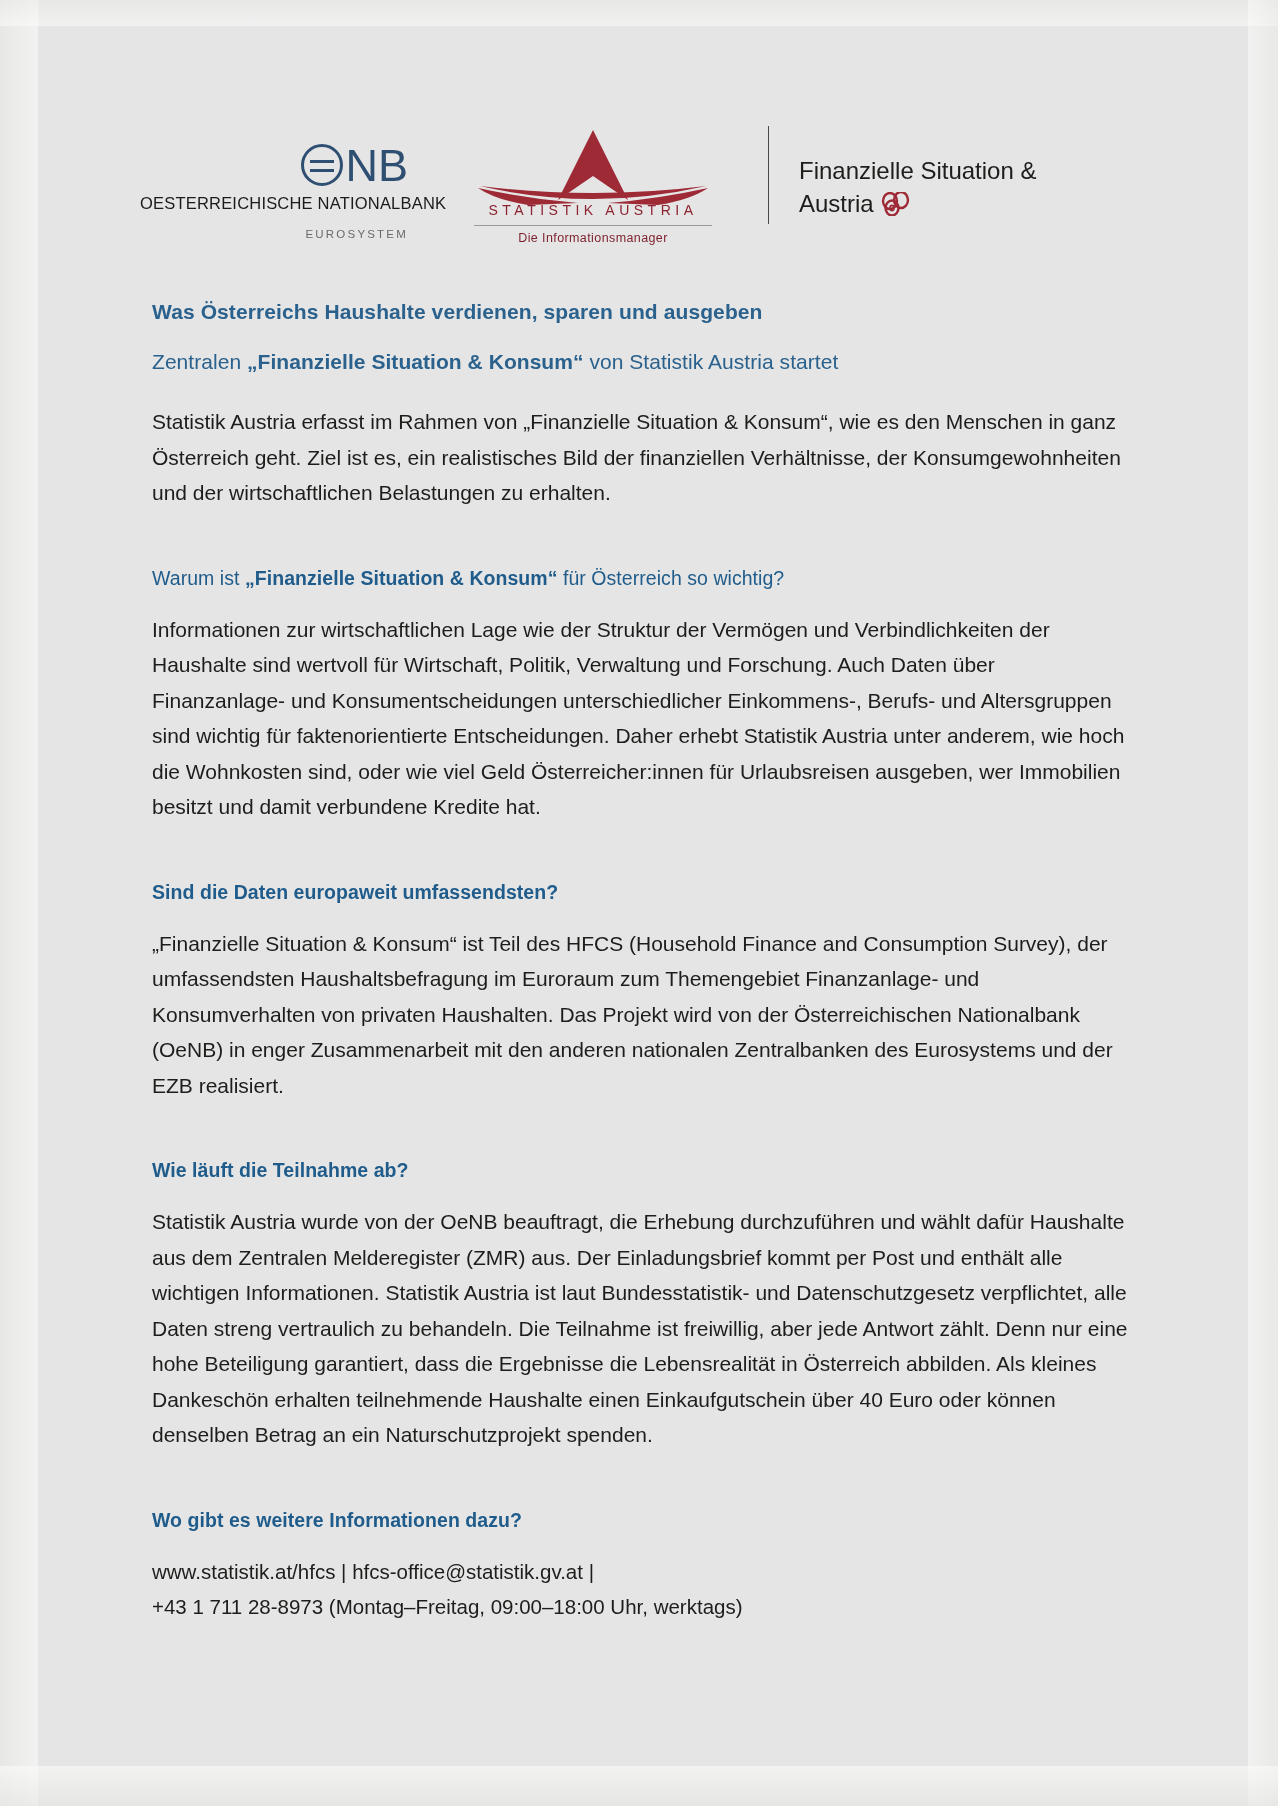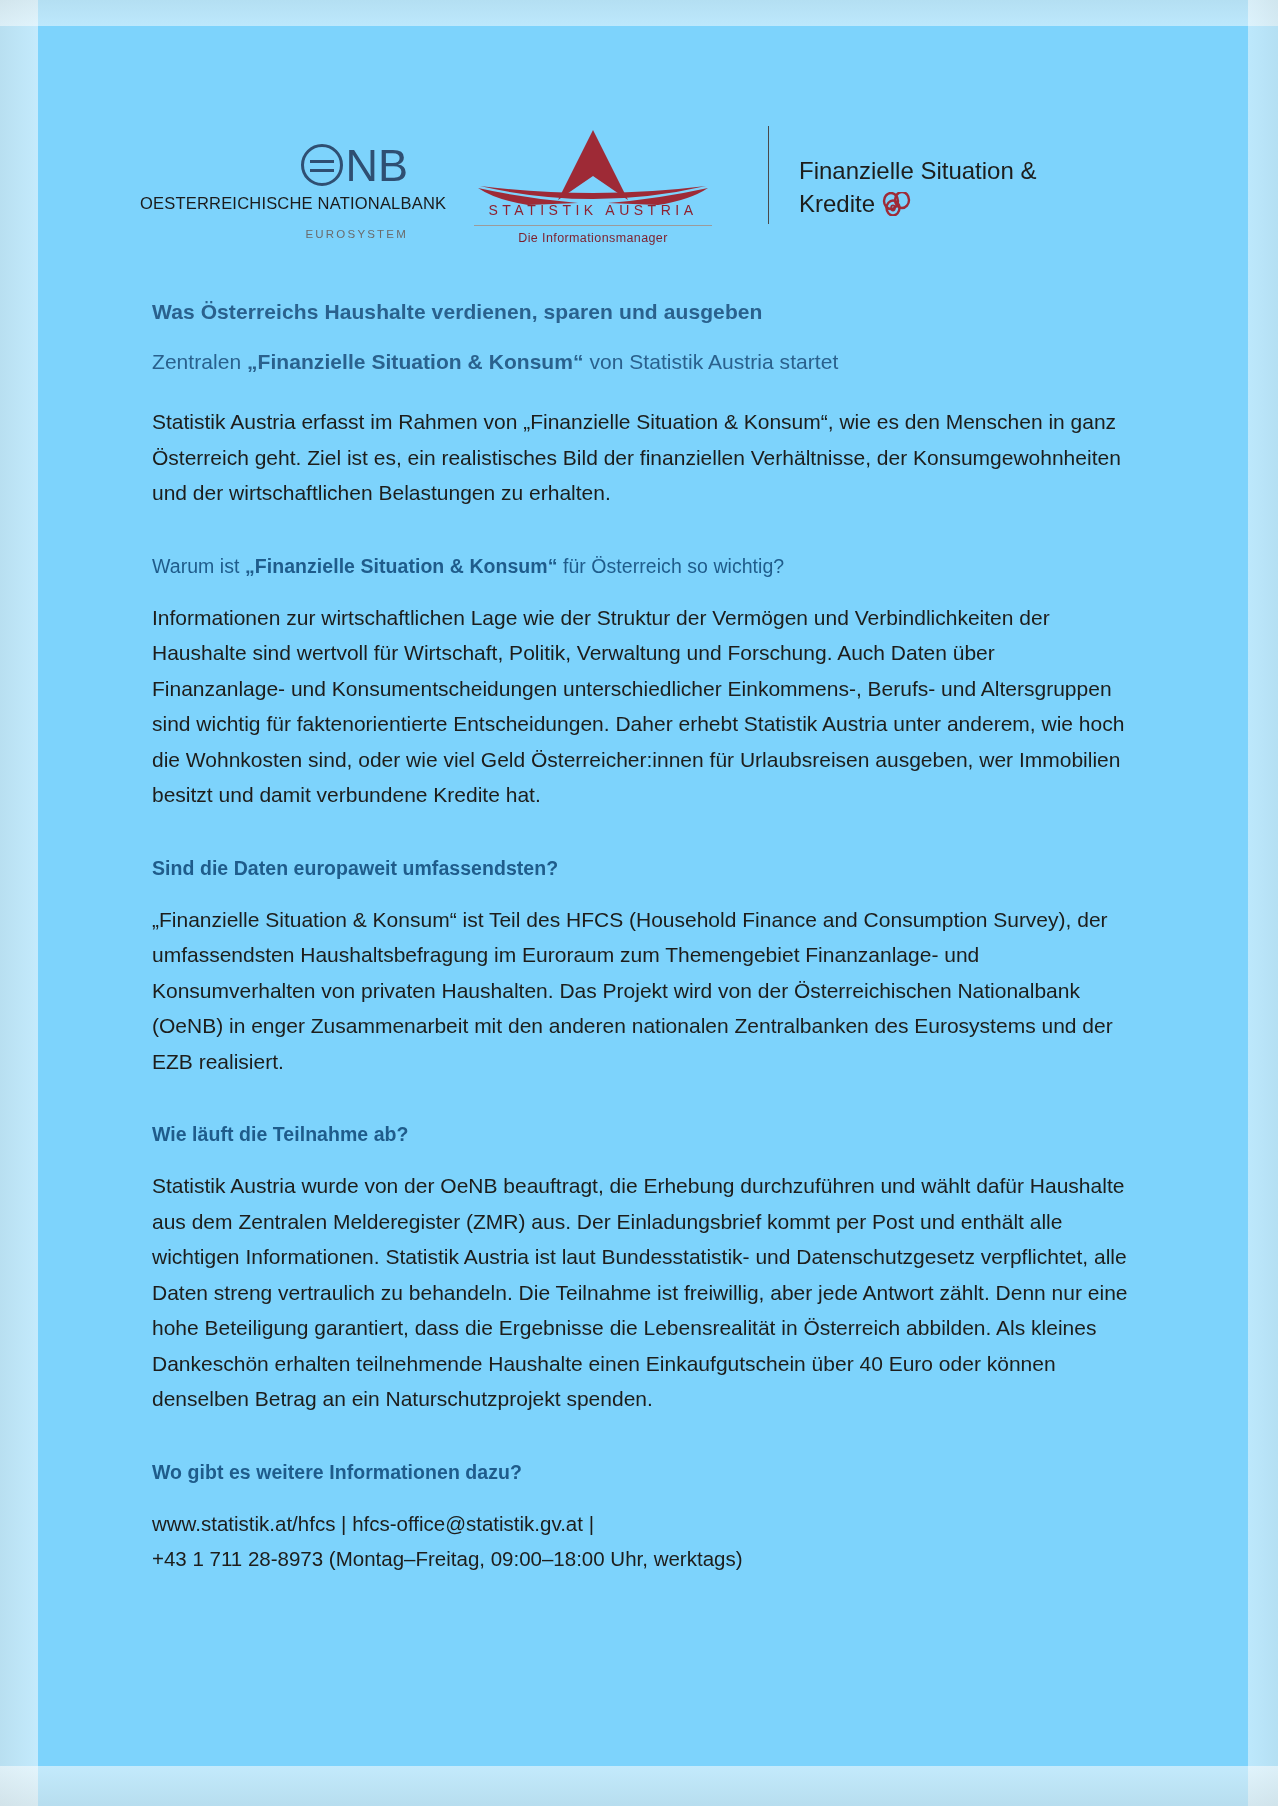--- a/index.html
+++ b/index.html
@@ -4,21 +4,21 @@
 <style>
   html, body {
     margin: 0;
     padding: 0;
     background: #ffffff;
   }
   .page {
     position: relative;
     width: 1278px;
     height: 1806px;
-    background: #7dd3fc;
+    background: #e5e5e5;
     font-family: "Liberation Sans", sans-serif;
     overflow: hidden;
   }
   
   .scan-edge-left {
     position: absolute; left: 0; top: 0; width: 38px; height: 100%;
     background: linear-gradient(to right, #e9e9e7 0%, #fdfdfc 100%);
     opacity: .55; pointer-events: none;
   }
   .scan-edge-top {
@@ -168,21 +168,21 @@
     color: #2a618d;
     margin: 0 0 30px 0;
     letter-spacing: .05px;
   }
   .subtitle b { font-weight: 700; }
 
   h2.section {
     font-size: 19.5px;
     color: #1f5c8b;
     font-weight: 700;
-    margin: 44px 0 22px 0;
+    margin: 56px 0 22px 0;
     letter-spacing: .05px;
   }
   h2.section .reg { font-weight: 400; }
 
   p.para {
     font-size: 21px;
     line-height: 35.5px;
     margin: 0 0 8px 0;
     color: #1d1d1b;
     letter-spacing: .0px;
@@ -242,21 +242,21 @@
       <div class="sa-text">STATISTIK AUSTRIA</div>
       <div class="sa-rule"></div>
       <div class="sa-claim">Die Informationsmanager</div>
     </div>
 
     <div class="header-divider"></div>
 
     <div class="header-title">
       <div>Finanzielle Situation &amp;</div>
       <div>
-        <span>Kredite</span><span class="fsk-mark">
+        <span>Austria</span><span class="fsk-mark">
           <svg width="34" height="24" viewBox="0 0 34 24">
             <ellipse cx="11" cy="9" rx="7" ry="8" fill="none" stroke="#9e2a36" stroke-width="2.4"></ellipse>
             <ellipse cx="22" cy="8" rx="7" ry="8" fill="none" stroke="#9e2a36" stroke-width="2.4"></ellipse>
             <ellipse cx="13" cy="16" rx="6.5" ry="7.5" fill="none" stroke="#9e2a36" stroke-width="2.4"></ellipse>
             <ellipse cx="13" cy="16" rx="2" ry="2.6" fill="none" stroke="#9e2a36" stroke-width="1.6"></ellipse>
           </svg>
         </span>
       </div>
     </div>
   </div>

